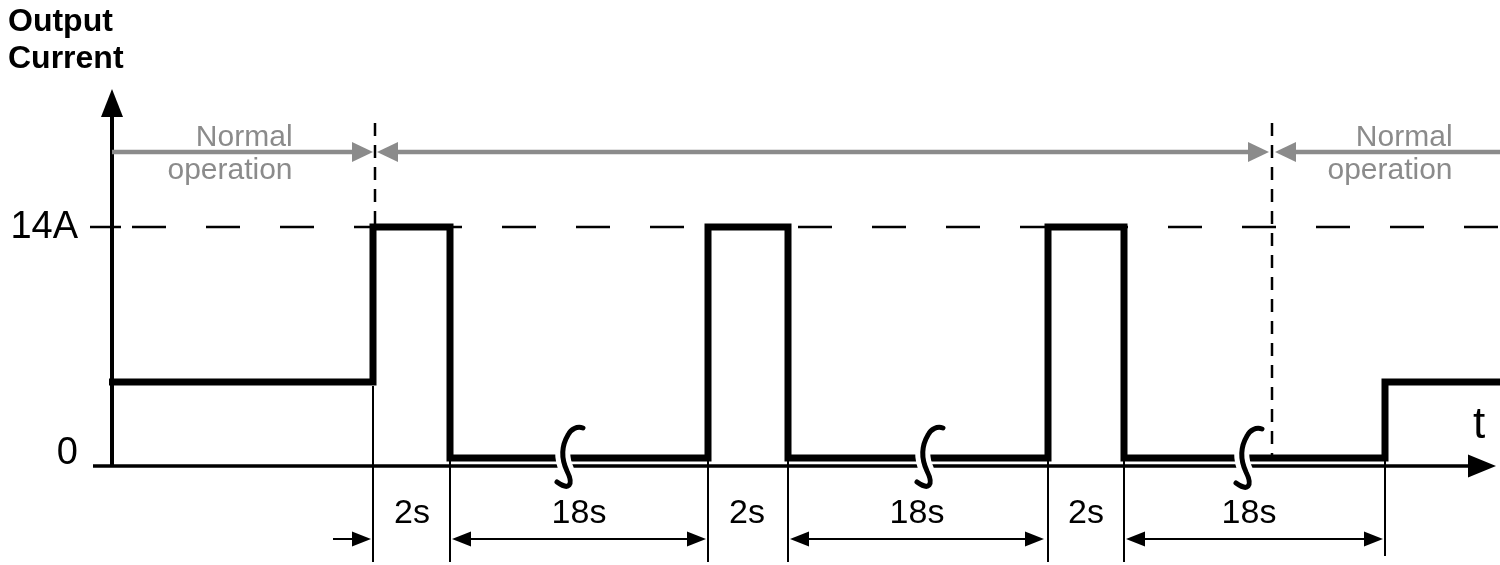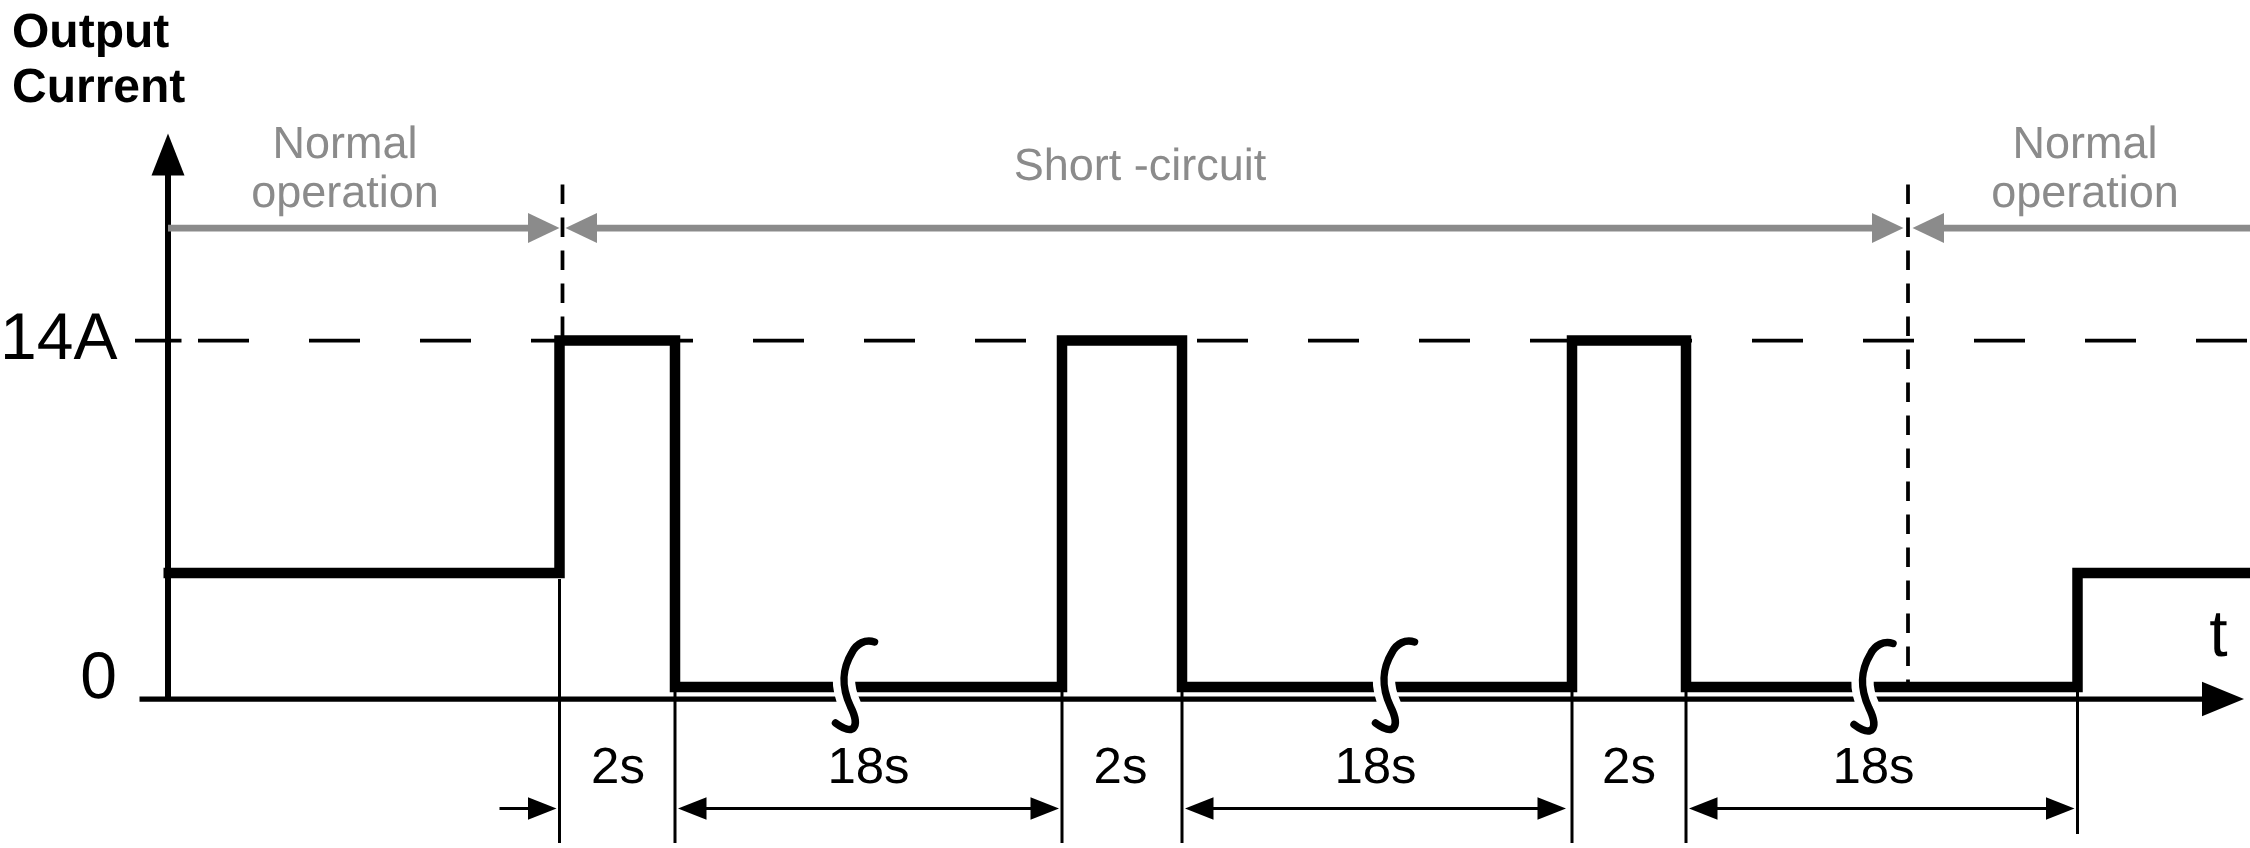--- a/index.html
+++ b/index.html
@@ -11,25 +11,25 @@
     font-family:"Liberation Sans", sans-serif;
   }
   #diagram-svg{position:absolute;left:0;top:0;}
   .lbl{
     position:absolute;
     color:#000;
     white-space:pre-line;
     font-family:"Liberation Sans", sans-serif;
   }
   .y-axis-title{left:8px;top:2px;font-size:32px;line-height:37px;font-weight:600;}
-  .region{color:#8b8b8b;text-align:center;transform:translateX(-50%);}
+  .region{color:#8b8b8b;text-align:right;transform:translateX(-50%);margin-top:40px;}
   .region-left{left:230px;top:79px;font-size:30px;line-height:33px;}
   .region-mid{left:760px;top:94px;font-size:30px;line-height:33px;}
   .region-right{left:1390px;top:79px;font-size:30px;line-height:33px;}
-  .tick{left:0;width:78px;text-align:right;font-size:44px;line-height:38px;}
+  .tick{left:0;width:78px;text-align:right;font-size:38px;line-height:38px;}
   .tick-14a{top:206px;}
   .tick-0{top:432px;}
   .x-label{left:1452px;top:401px;width:54px;text-align:center;font-size:44px;line-height:44px;}
   .dim{top:494px;transform:translateX(-50%);font-size:34px;line-height:34px;text-align:right;}
   .dim-1{left:412px;}
   .dim-2{left:579px;}
   .dim-3{left:747px;}
   .dim-4{left:917px;}
   .dim-5{left:1086px;}
   .dim-6{left:1249px;}
@@ -80,21 +80,20 @@
       <polygon points="1044,539 1025,531.5 1025,546.5" fill="#000000"></polygon>
       <polygon points="1126,539 1145,531.5 1145,546.5" fill="#000000"></polygon>
       <polygon points="1383,539 1364,531.5 1364,546.5" fill="#000000"></polygon>
     </svg>
 
   <div class="lbl y-axis-title">Output
 Current</div>
 
   <div class="lbl region region-left">Normal
 operation</div>
-  <div class="lbl region region-mid">Short -circuit</div>
   <div class="lbl region region-right">Normal
 operation</div>
 
   <div class="lbl tick tick-14a">14A</div>
   <div class="lbl tick tick-0">0</div>
   <div class="lbl x-label">t</div>
 
   <div class="lbl dim dim-1">2s</div>
   <div class="lbl dim dim-2">18s</div>
   <div class="lbl dim dim-3">2s</div>

